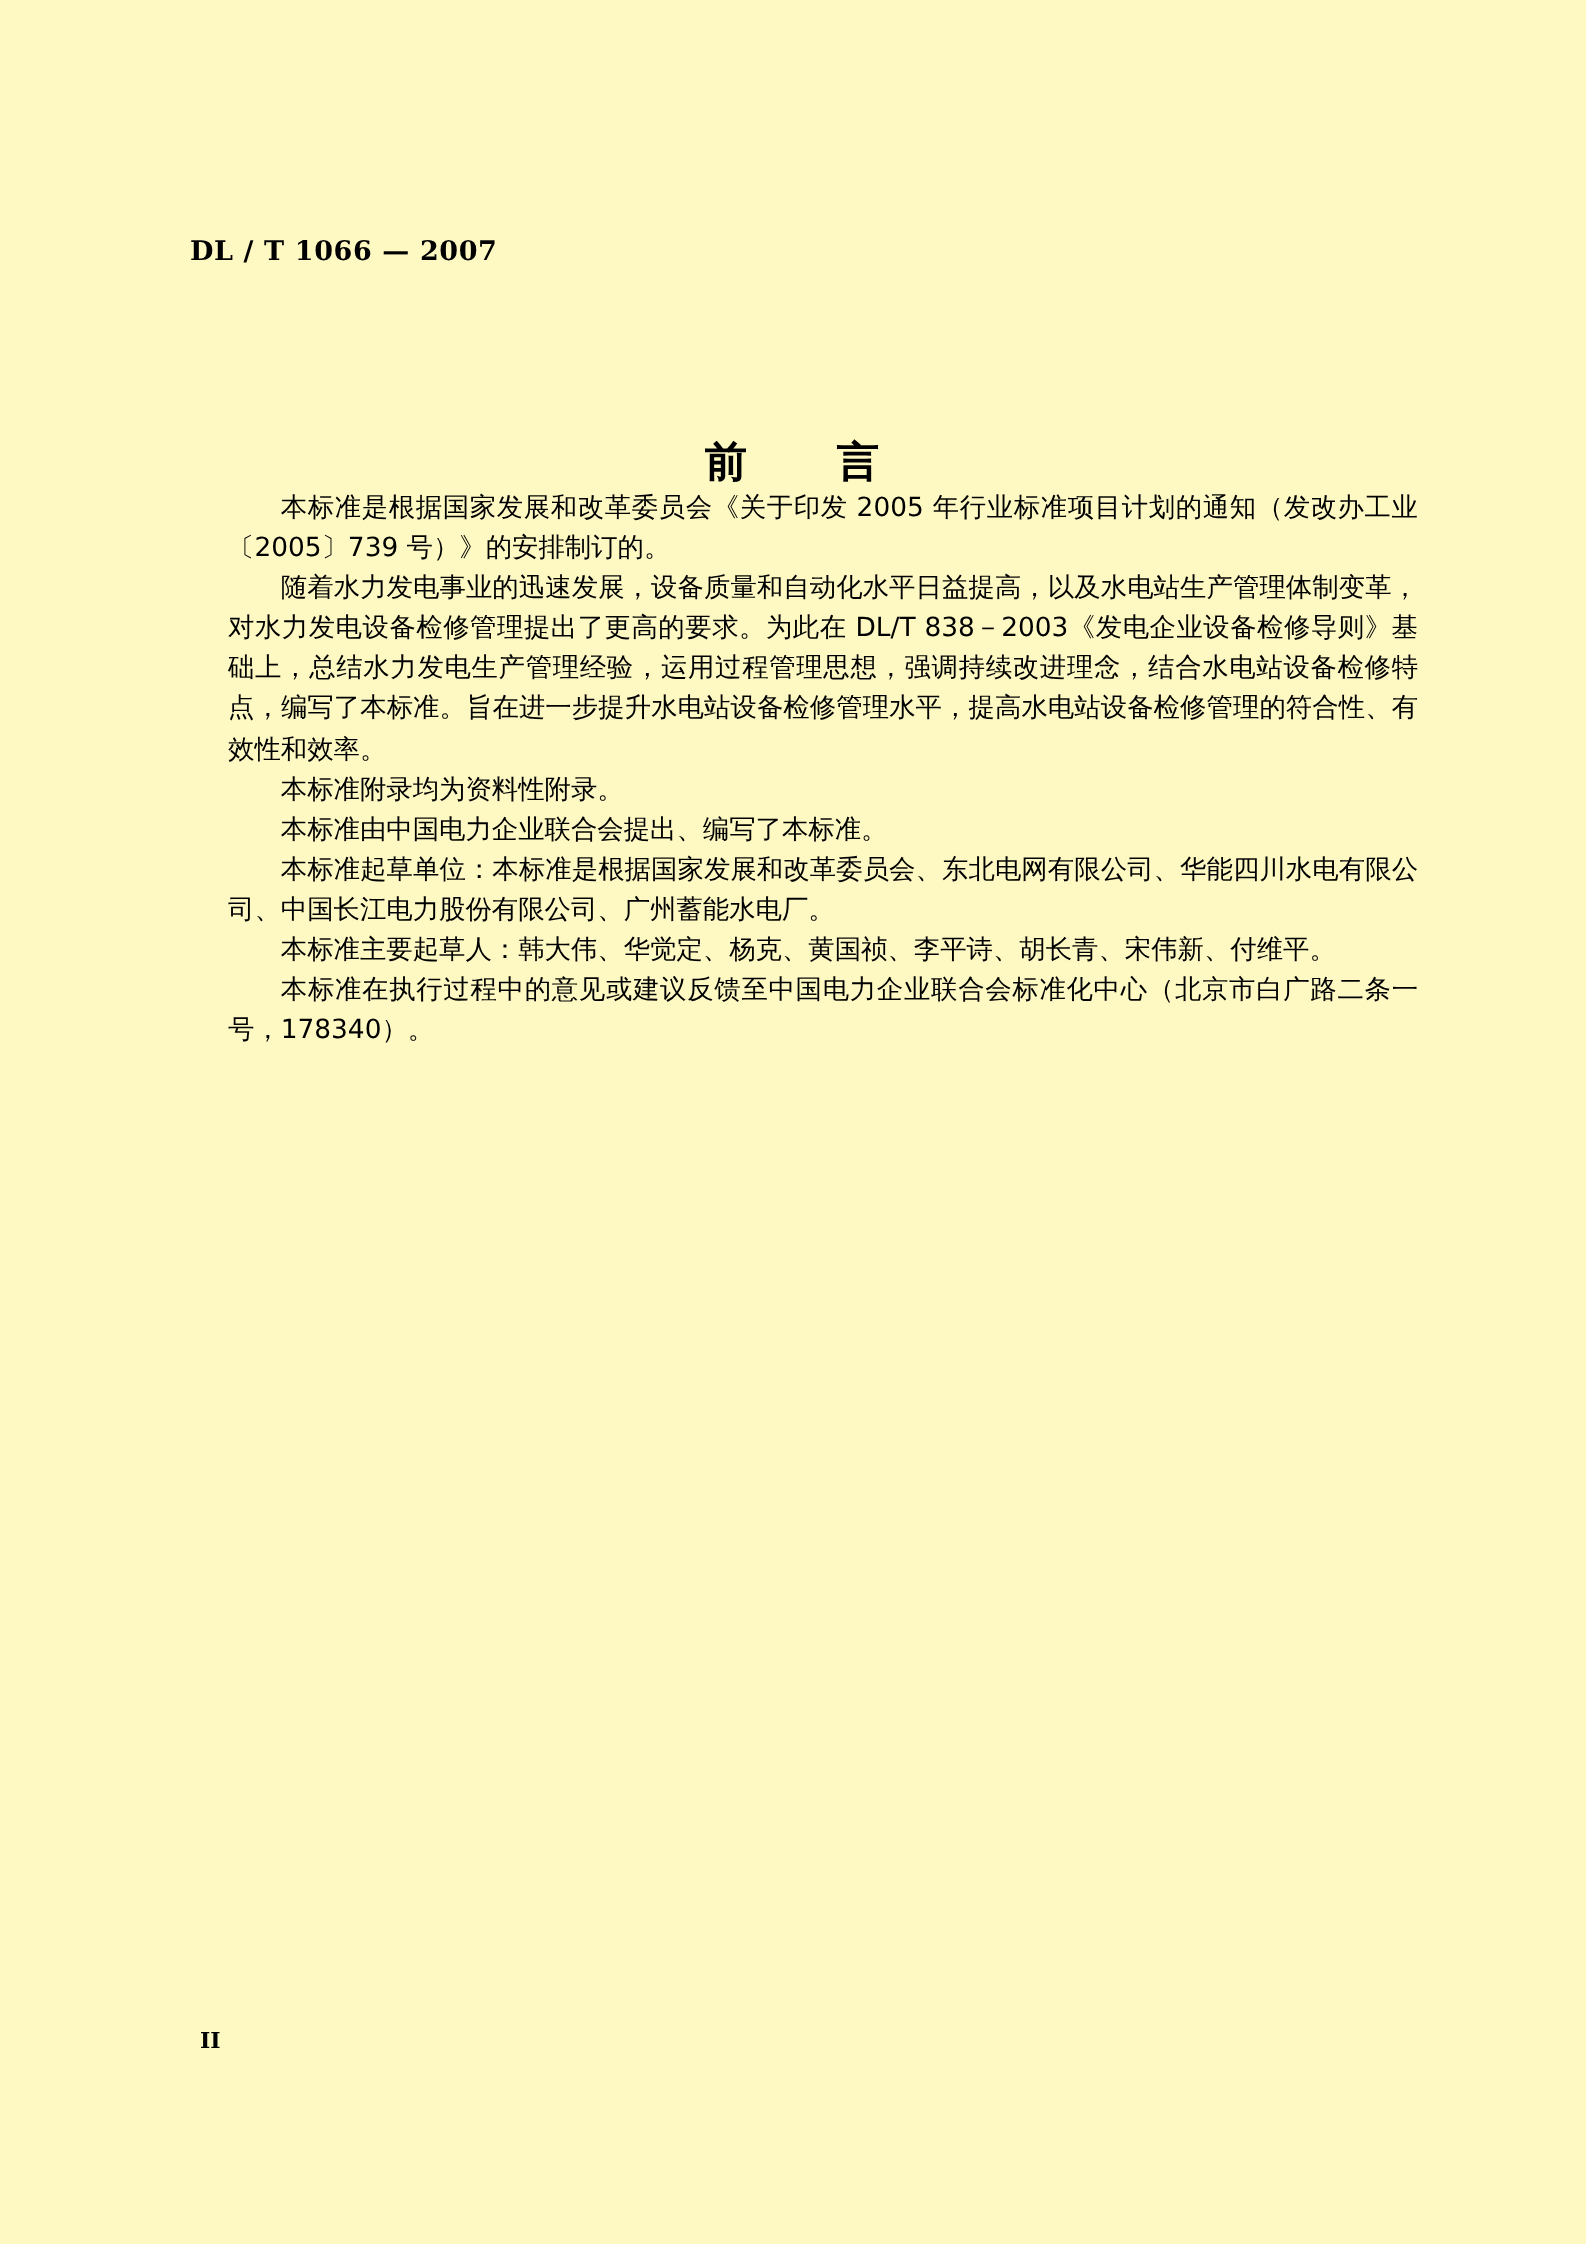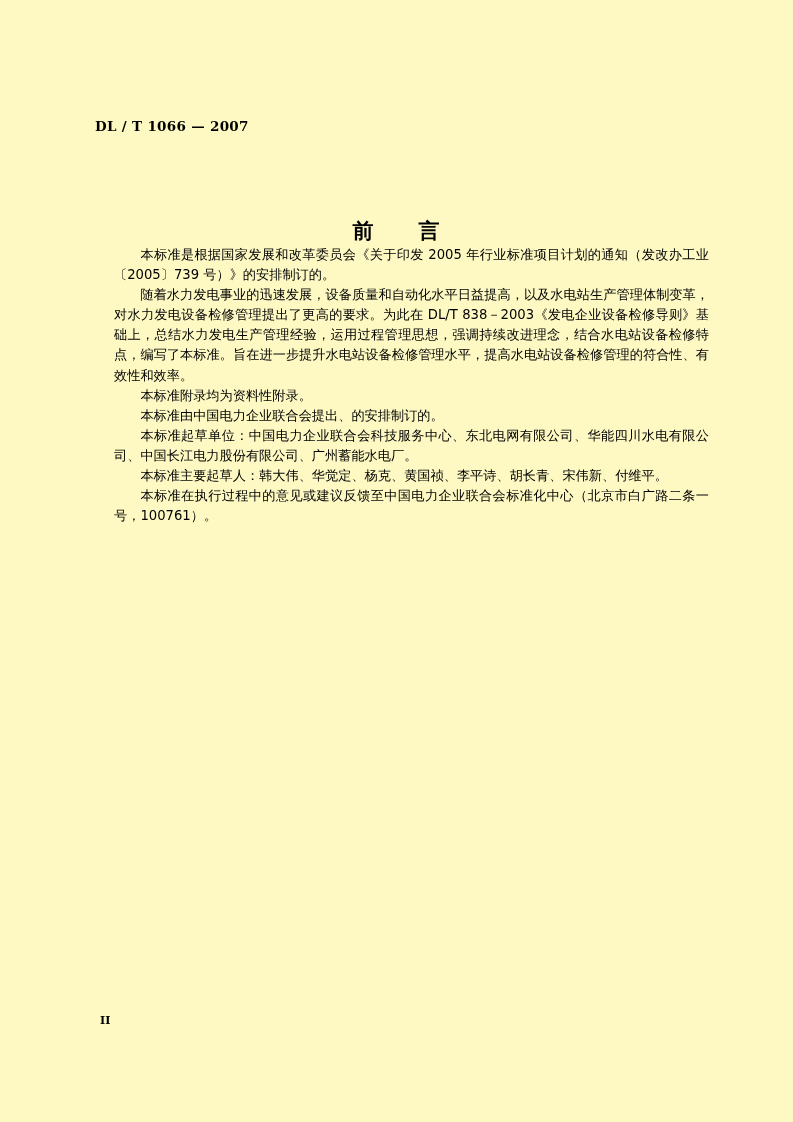--- a/index.html
+++ b/index.html
@@ -83,21 +83,21 @@
 <div class="page">
 
   <div class="std-header">DL / T 1066 — 2007</div>
 
   <div class="doc-title">前　　言</div>
 
   <div class="body-block">
     <p class="para">本标准是根据国家发展和改革委员会《关于印发 2005 年行业标准项目计划的通知（发改办工业〔2005〕739 号）》的安排制订的。</p>
     <p class="para">随着水力发电事业的迅速发展，设备质量和自动化水平日益提高，以及水电站生产管理体制变革，对水力发电设备检修管理提出了更高的要求。为此在 DL/T 838－2003《发电企业设备检修导则》基础上，总结水力发电生产管理经验，运用过程管理思想，强调持续改进理念，结合水电站设备检修特点，编写了本标准。旨在进一步提升水电站设备检修管理水平，提高水电站设备检修管理的符合性、有效性和效率。</p>
     <p class="para">本标准附录均为资料性附录。</p>
-    <p class="para">本标准由中国电力企业联合会提出、的安排制订的。</p>
-    <p class="para">本标准起草单位：中国电力企业联合会科技服务中心、东北电网有限公司、华能四川水电有限公司、中国长江电力股份有限公司、广州蓄能水电厂。</p>
+    <p class="para">本标准由中国电力企业联合会提出、编写了本标准。</p>
+    <p class="para">本标准起草单位：本标准是根据国家发展和改革委员会、东北电网有限公司、华能四川水电有限公司、中国长江电力股份有限公司、广州蓄能水电厂。</p>
     <p class="para">本标准主要起草人：韩大伟、华觉定、杨克、黄国祯、李平诗、胡长青、宋伟新、付维平。</p>
-    <p class="para">本标准在执行过程中的意见或建议反馈至中国电力企业联合会标准化中心（北京市白广路二条一号，100761）。</p>
+    <p class="para">本标准在执行过程中的意见或建议反馈至中国电力企业联合会标准化中心（北京市白广路二条一号，178340）。</p>
   </div>
 
   <div class="folio">II</div>
 
 </div>
 
 </body></html>

